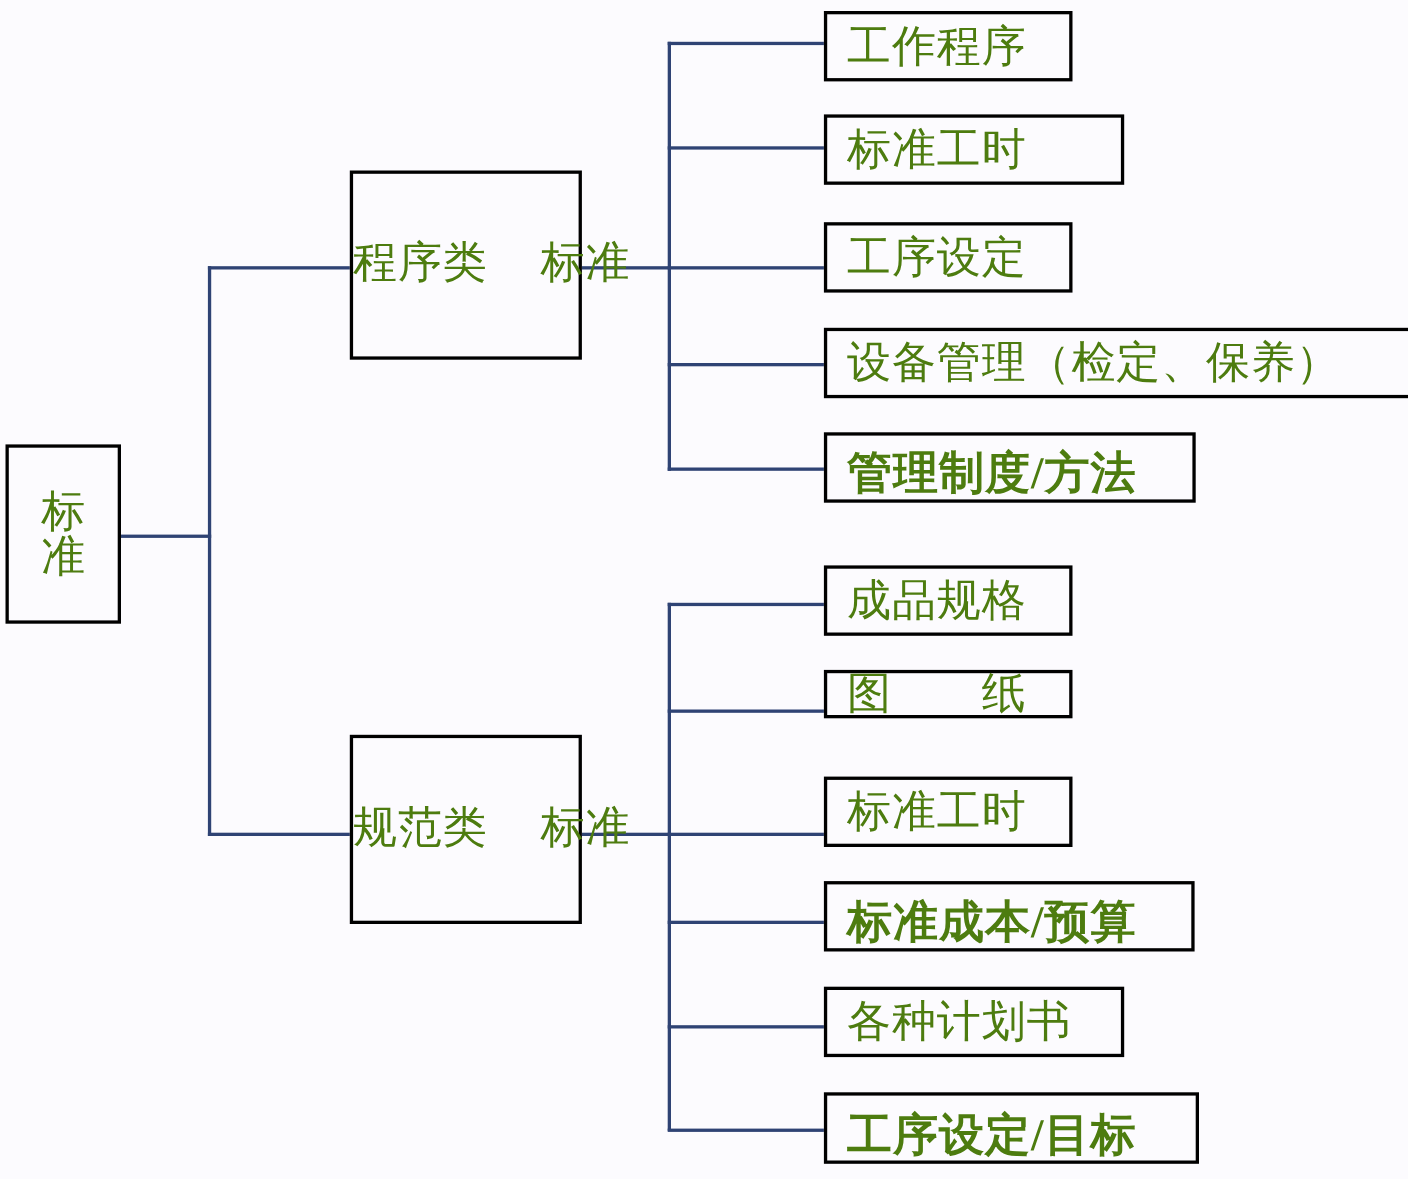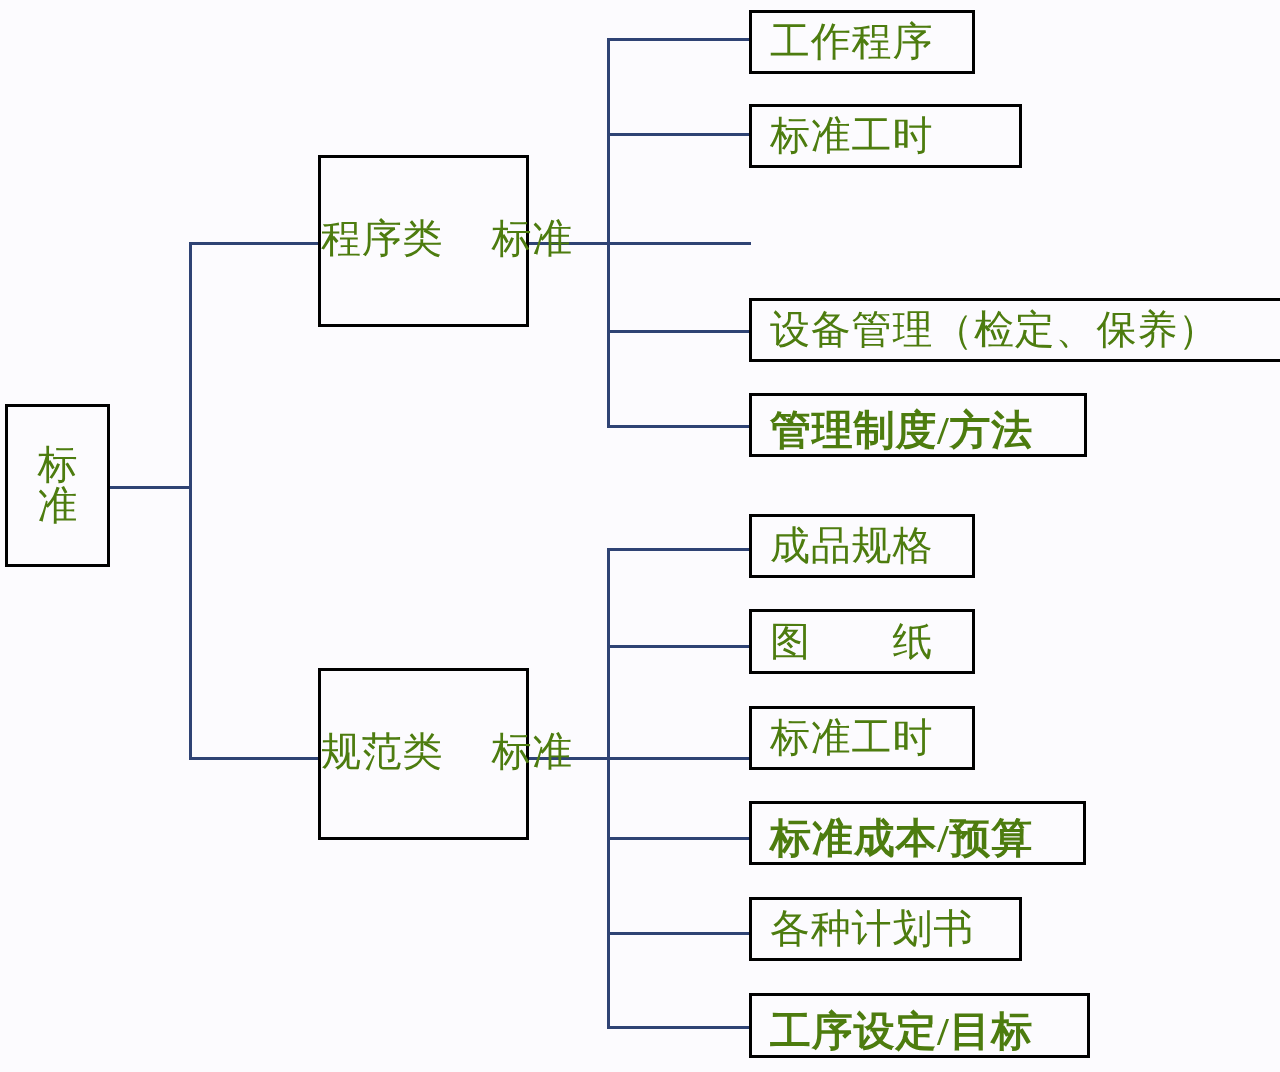--- a/index.html
+++ b/index.html
@@ -114,34 +114,37 @@
   </div>
 
   <div class="node leaf" style="left:749px; top:10px; width:226px; height:64px;">
     <span>工作程序</span>
   </div>
 
   <div class="node leaf" style="left:749px; top:104px; width:273px; height:64px;">
     <span>标准工时</span>
   </div>
 
+  <div class="node leaf" style="left:749px; top:202px; width:226px; height:64px;">
+    <span>工序设定</span>
+  </div>
 
   <div class="node leaf" style="left:749px; top:298px; width:535px; height:64px;">
     <span>设备管理（检定、保养）</span>
   </div>
 
   <div class="node leaf heavy" style="left:749px; top:393px; width:338px; height:64px;">
     <span>管理制度/方法</span>
   </div>
 
   <div class="node leaf" style="left:749px; top:514px; width:226px; height:64px;">
     <span>成品规格</span>
   </div>
 
-  <div class="node leaf" style="left:749px; top:609px; width:226px; height:65px;">
+  <div class="node leaf" style="left:749px; top:609px; width:226px; height:44px;">
     <span>图　　纸</span>
   </div>
 
   <div class="node leaf" style="left:749px; top:706px; width:226px; height:64px;">
     <span>标准工时</span>
   </div>
 
   <div class="node leaf heavy" style="left:749px; top:801px; width:337px; height:64px;">
     <span>标准成本/预算</span>
   </div>

